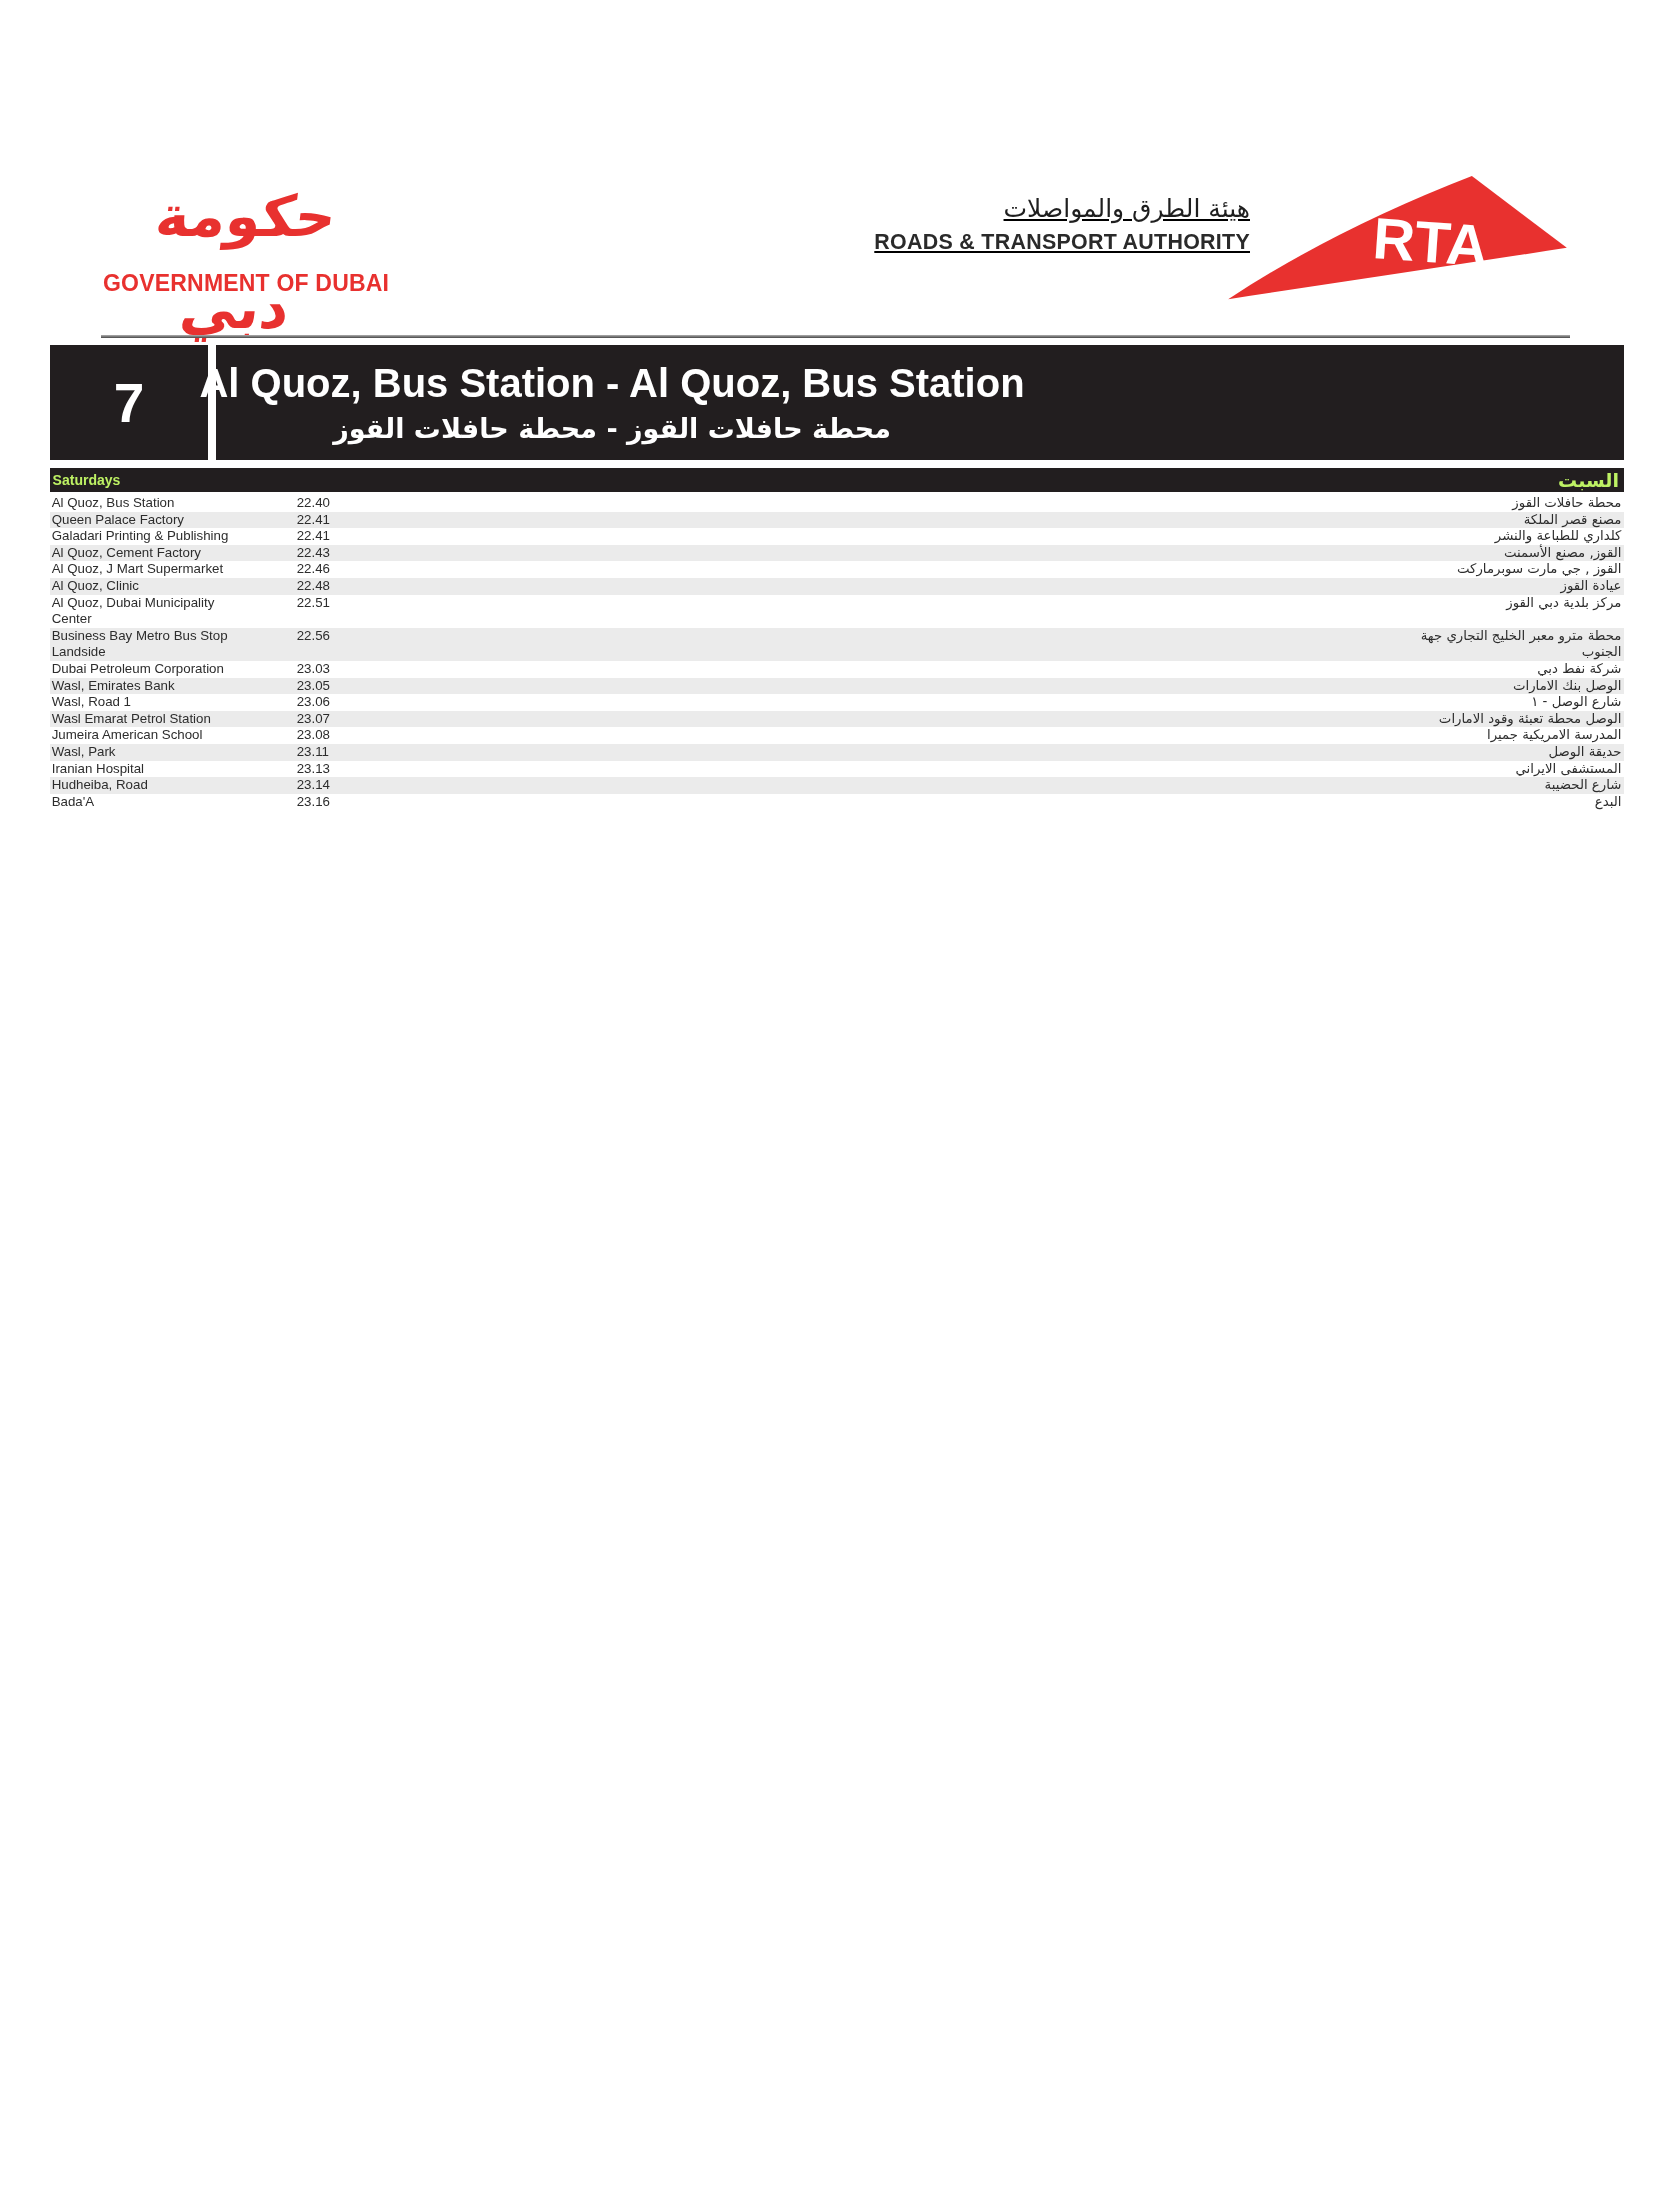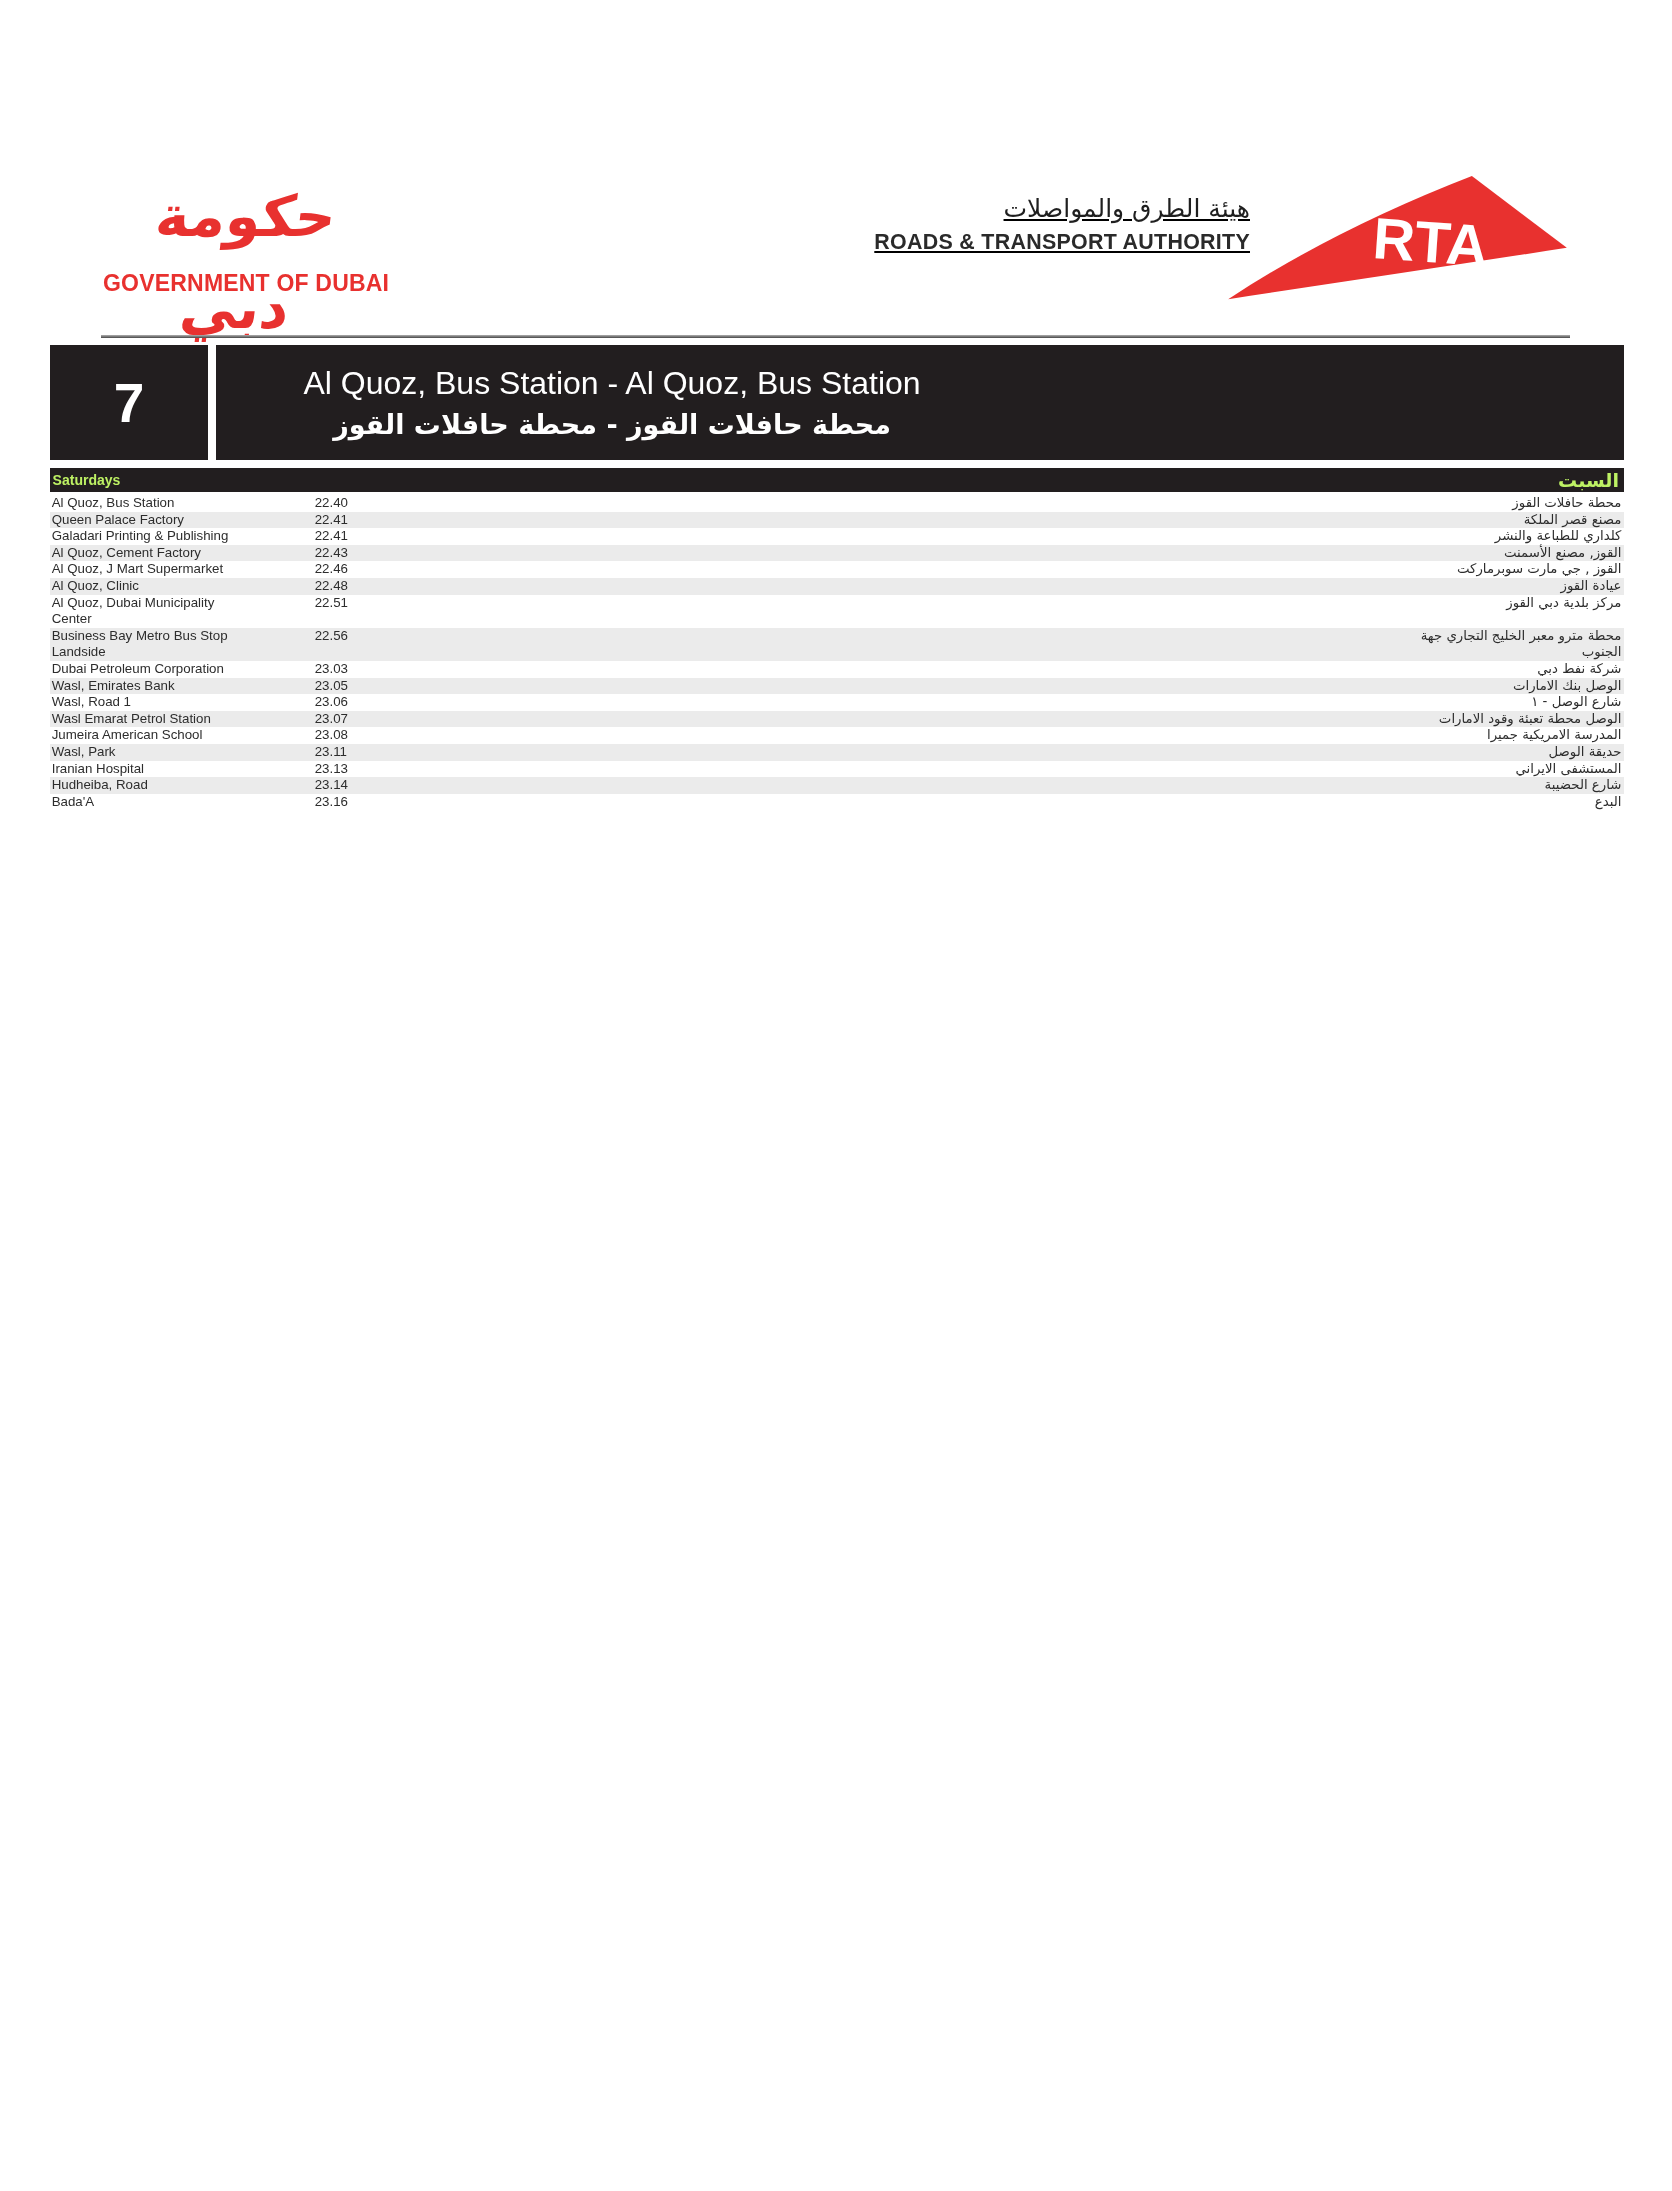--- a/index.html
+++ b/index.html
@@ -39,38 +39,38 @@
   .route-box{
     position:absolute;left:50px;top:345px;width:158px;height:115px;background:var(--box);
     color:#fff;display:flex;align-items:center;justify-content:center;
     font-size:55px;font-weight:bold;
   }
   .title-box{position:absolute;left:216px;top:345px;width:1408px;height:115px;background:var(--box);color:#fff;}
   .title-inner{
     margin-left:26px;width:740px;height:100%;
     display:flex;flex-direction:column;align-items:center;justify-content:center;gap:7.7px;
   }
-  .title-en{font-size:32px;font-weight:normal;white-space:nowrap;}
+  .title-en{font-size:40px;font-weight:bold;white-space:nowrap;}
   .title-ar{font-size:27px;font-weight:bold;white-space:nowrap;direction:rtl;}
 
   
   .day-bar{
     position:absolute;left:50px;top:468px;width:1574px;height:24px;background:var(--box);
     color:#bef264;display:flex;align-items:center;justify-content:space-between;
     padding:0 5.1px 0 2.6px;box-sizing:border-box;font-weight:bold;
   }
   .day-en{font-size:14px;}
   .day-ar{font-size:19px;direction:rtl;}
 
   
   .timetable{position:absolute;left:50px;top:495px;width:1574px;color:var(--text);}
   .row{display:flex;align-items:flex-start;line-height:16.6px;font-size:13.3px;}
   .row.shaded{background:var(--stripe);}
   .cell-en{width:205px;padding-left:1.7px;}
-  .cell-time{width:103px;margin-left:58px;}
+  .cell-time{width:103px;margin-left:40px;}
   .cell-ar{flex:1;text-align:right;direction:rtl;padding-right:2.6px;}
   .ar-inner{display:inline-block;max-width:231px;line-height:16.6px;}
 </style>
 </head>
 <body>
 
 <div class="page">
 
   <div class="gov-logo">
     <div class="gov-ar">حكومة دبي</div>

